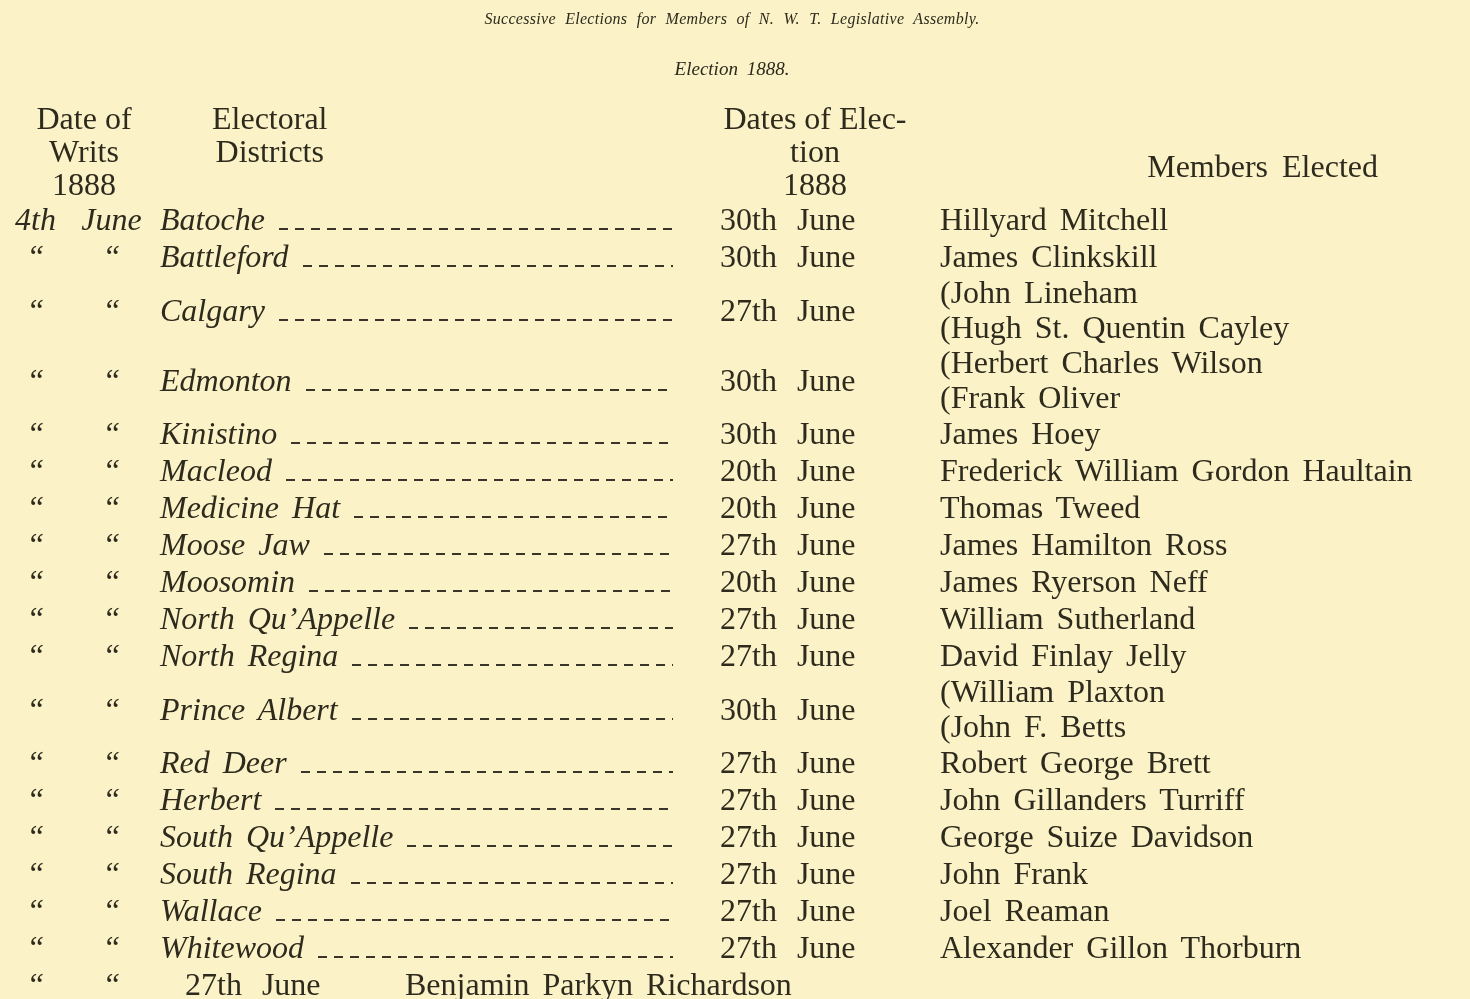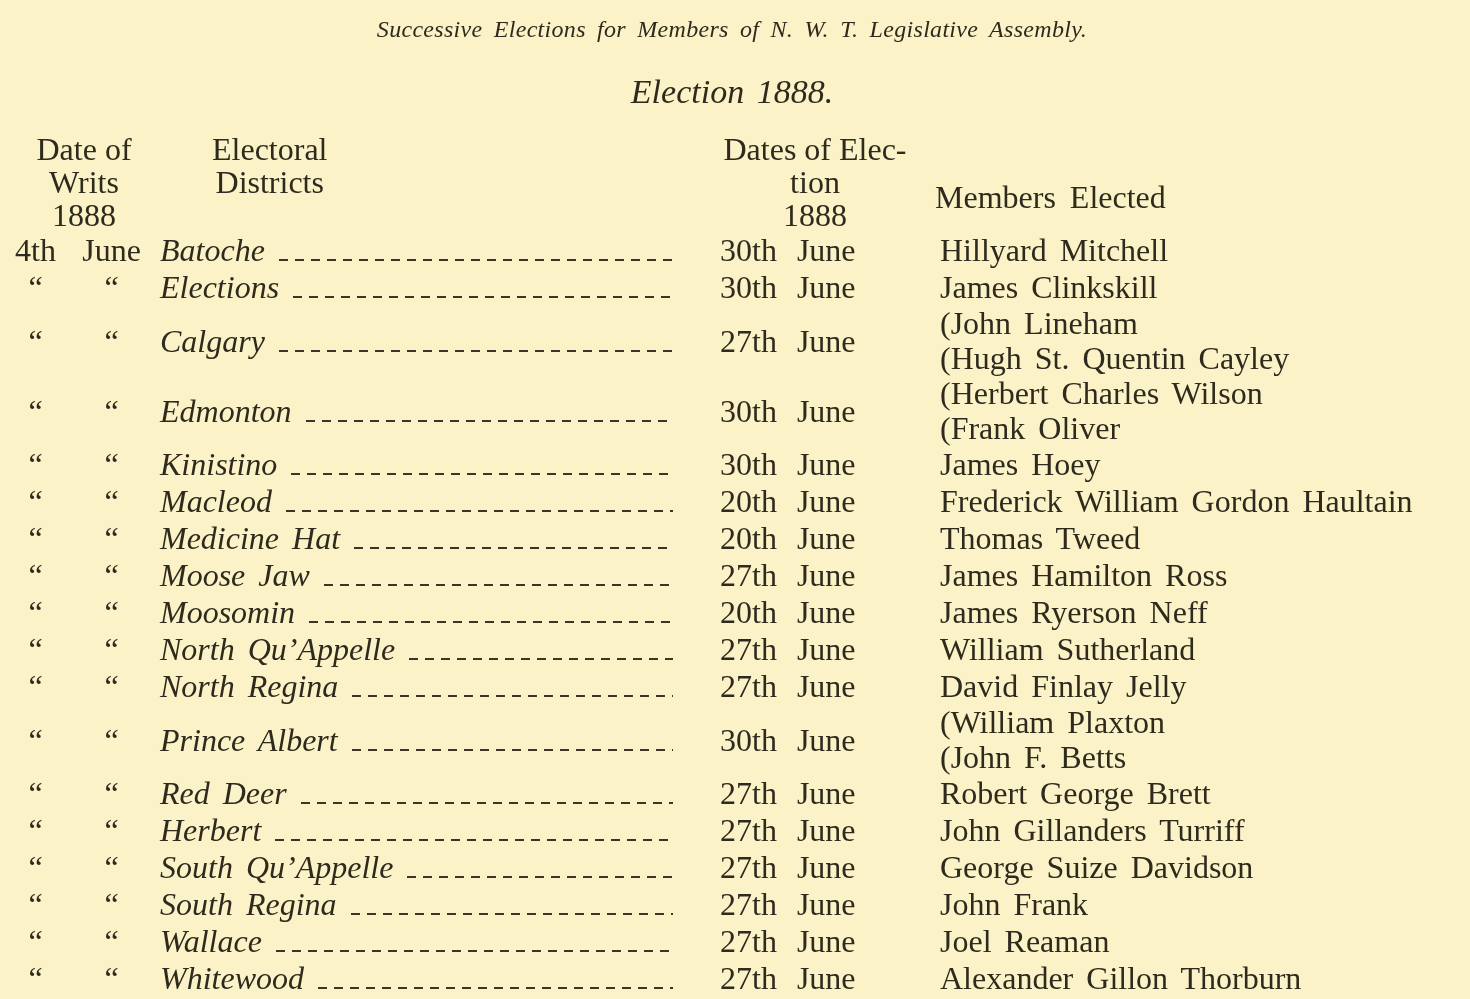--- a/index.html
+++ b/index.html
@@ -10,29 +10,28 @@
     background: #fbf3c7;
     color: #2e2a1d;
     font-family: "Liberation Serif", "DejaVu Serif", serif;
     overflow: hidden;
   }
   .page { padding: 10px 14px 0 8px; }
 
   .title {
     text-align: center;
     font-style: italic;
-    font-size: 24px;
+    font-size: 16px;
     word-spacing: 5px;
     letter-spacing: 0.3px;
-    margin-top: 6px;
   }
   .subtitle {
     text-align: center;
     font-style: italic;
-    font-size: 34px;
+    font-size: 19px;
     word-spacing: 4px;
     margin-top: 30px;
   }
 
   .table { margin-top: 22px; font-size: 32px; }
 
   
   .hdr { display: flex; align-items: flex-start; line-height: 33px; }
   .hdr-writ {
     width: 152px; flex: none;
@@ -43,33 +42,33 @@
     width: fit-content;
     margin-left: 52px;
     text-align: center;
   }
   .hdr-date {
     width: 240px; flex: none;
     text-align: center;
   }
   .hdr-members {
     flex: 1;
-    text-align: left;
+    text-align: right;
     padding-right: 78px;
     margin-top: 48px;
     word-spacing: 6px;
   }
 
   
   .row {
     display: flex;
     align-items: center;
     word-spacing: 5px;
   }
-  .cell-writ { width: 152px; flex: none; white-space: nowrap; }
+  .cell-writ { width: 152px; flex: none; white-space: nowrap; font-style: italic; }
   .writ-part { display: inline-block; text-align: center; }
   .writ-day   { width: 55px; }
   .writ-month { width: 97px; }
 
   .cell-district {
     width: 535px; flex: none;
     display: flex;
     white-space: nowrap;
   }
   .district-name { flex: none; font-style: italic; }
@@ -137,21 +136,21 @@
             <span class="leader"></span>
           </div>
           <div class="cell-date">30th June</div>
           <div class="cell-members">
             <div class="member">Hillyard Mitchell</div>
           </div>
         </div>
         <div class="row">
           <div class="cell-writ"><span class="writ-part writ-day">“</span><span class="writ-part writ-month">“</span></div>
           <div class="cell-district">
-            <span class="district-name">Elections</span>
+            <span class="district-name">Battleford</span>
             <span class="leader"></span>
           </div>
           <div class="cell-date">30th June</div>
           <div class="cell-members">
             <div class="member">James Clinkskill</div>
           </div>
         </div>
         <div class="row">
           <div class="cell-writ"><span class="writ-part writ-day">“</span><span class="writ-part writ-month">“</span></div>
           <div class="cell-district">

